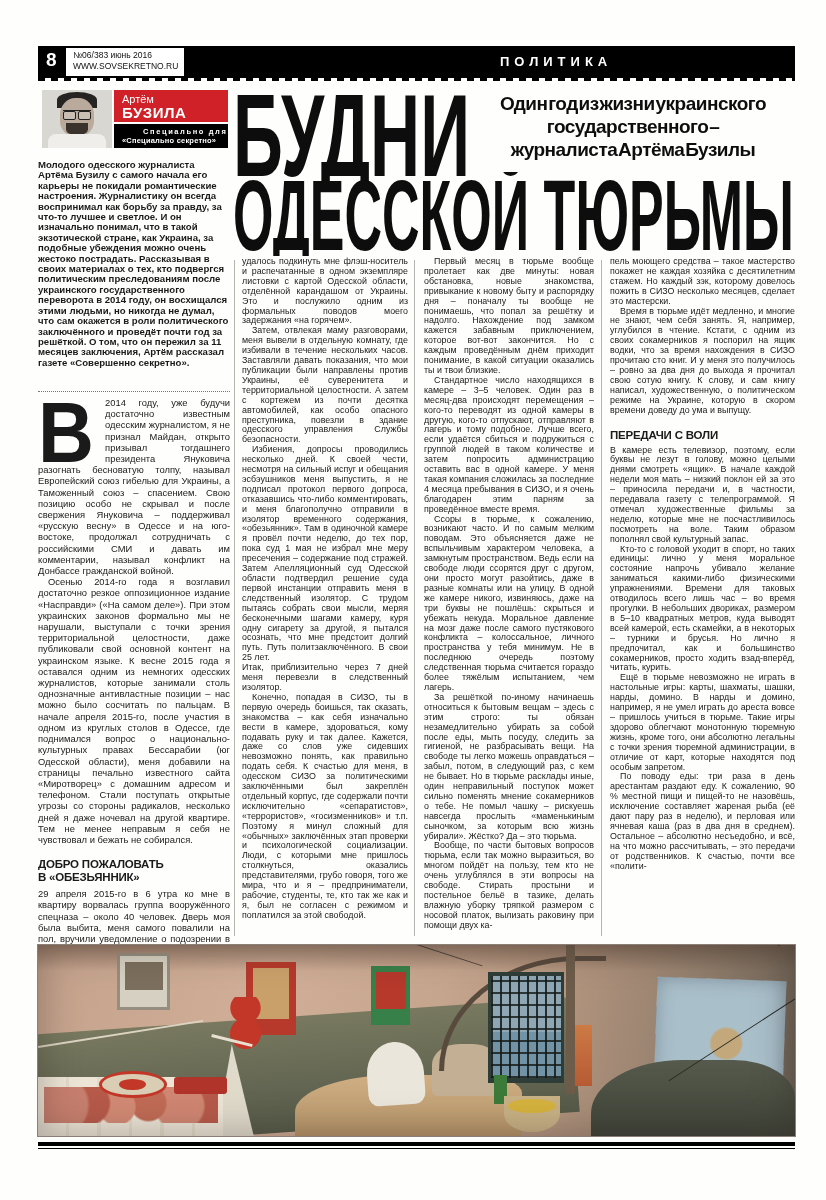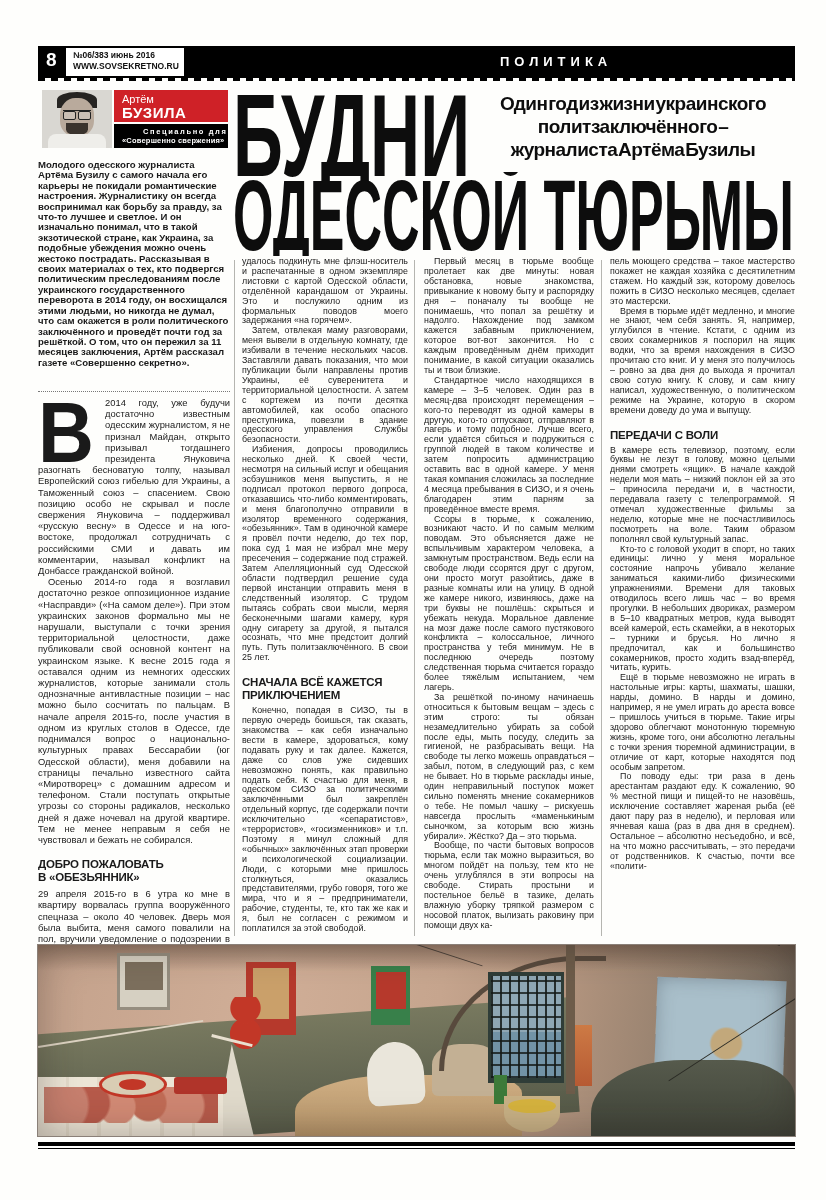--- a/index.html
+++ b/index.html
@@ -6,21 +6,21 @@
   .page{position:relative;width:826px;height:1200px;background:#fefefc;margin:0 auto;
         font-family:"Liberation Sans",sans-serif;color:#1a1a1a;overflow:hidden;}
 
   
   .masthead{position:absolute;left:38px;top:46px;width:757px;height:32px;background:#000;}
   .masthead:after{content:"";position:absolute;left:0;right:0;bottom:-3px;height:3px;
      background:repeating-linear-gradient(90deg,#000 0 7px,transparent 7px 13px);}
   .pagenum{position:absolute;left:8px;top:3px;color:#fff;font-size:19px;font-weight:bold;}
   .issuebox{position:absolute;left:28px;top:2px;width:118px;height:28px;background:#fff;
      padding:2px 5px 0 7px;box-sizing:border-box;}
-  .issue-line{font-size:8.5px;font-weight:bold;color:#111;line-height:11px;white-space:nowrap;}
+  .issue-line{font-size:8.5px;font-weight:normal;color:#111;line-height:11px;white-space:nowrap;}
   .logo{position:absolute;left:200px;top:2px;height:28px;display:flex;align-items:center;gap:4px;}
   .logo-word{color:#fff;font-size:22px;font-weight:900;letter-spacing:-1px;
      transform:scaleX(.82);transform-origin:left center;white-space:nowrap;}
   .logo-word.right{transform-origin:left center;}
   .emblem{width:24px;height:24px;flex:0 0 auto;}
   .section-name{position:absolute;left:462px;top:8px;color:#fff;font-size:13px;font-weight:bold;
      letter-spacing:5px;}
 
   
   .author-photo{position:absolute;left:42px;top:90px;width:70px;height:58px;background:#d9d7d2;overflow:hidden;}
@@ -150,51 +150,50 @@
     <div class="ap-glasses"></div>
     <div class="ap-beard"></div>
     <div class="ap-shirt"></div>
   </div>
   <div class="author-namebox">
     <div class="author-first">Артём</div>
     <div class="author-last">БУЗИЛА</div>
   </div>
   <div class="author-tagbox">
     <div class="tag1">Специально для</div>
-    <div class="tag2">«Совершенно свержения»</div>
+    <div class="tag2">«Специально секретно»</div>
   </div>
 
   <svg class="hl-svg" style="left:233px;top:88px;" width="240" height="94" viewBox="0 0 240 94">
     <text x="0" y="88" font-size="116" textLength="237" lengthAdjust="spacingAndGlyphs">БУДНИ</text>
   </svg>
   <svg class="hl-svg" style="left:233px;top:172px;" width="564" height="84" viewBox="0 0 564 84">
     <text x="0" y="78" font-size="100" textLength="561" lengthAdjust="spacingAndGlyphs">ОДЕССКОЙ ТЮРЬМЫ</text>
   </svg>
   <div class="subhead">
     <div>Один год из жизни украинского</div>
-    <div>политзаключённого –</div>
+    <div>государственного –</div>
     <div>журналиста Артёма Бузилы</div>
   </div>
 
   <div class="lede">Молодого одесского журналиста Артёма Бузилу с самого начала его карьеры не покидали романтические настроения. Журналистику он всегда воспринимал как борьбу за правду, за что-то лучшее и светлое. И он изначально понимал, что в такой экзотической стране, как Украина, за подобные убеждения можно очень жестоко пострадать. Рассказывая в своих материалах о тех, кто подвергся политическим преследованиям после украинского государственного переворота в 2014 году, он восхищался этими людьми, но никогда не думал, что сам окажется в роли политического заключённого и проведёт почти год за решёткой. О том, что он пережил за 11 месяцев заключения, Артём рассказал газете «Совершенно секретно».</div>
   <div class="dotted-rule"></div>
   <div class="col1art">
       <p class="body-p cont"><span class="dropcap">В</span> 2014 году, уже будучи достаточно известным одесским журналистом, я не признал Майдан, открыто призывал тогдашнего президента Януковича разогнать бесноватую толпу, называл Европейский союз гибелью для Украины, а Таможенный союз – спасением. Свою позицию особо не скрывал и после свержения Януковича – поддерживал «русскую весну» в Одессе и на юго-востоке, продолжал сотрудничать с российскими СМИ и давать им комментарии, называл конфликт на Донбассе гражданской войной.</p>
       <p class="body-p">Осенью 2014-го года я возглавил достаточно резкое оппозиционное издание «Насправди» («На самом деле»). При этом украинских законов формально мы не нарушали, выступали с точки зрения территориальной целостности, даже публиковали свой основной контент на украинском языке. К весне 2015 года я оставался одним из немногих одесских журналистов, которые занимали столь однозначные антивластные позиции – нас можно было сосчитать по пальцам. В начале апреля 2015-го, после участия в одном из круглых столов в Одессе, где поднимался вопрос о национально-культурных правах Бессарабии (юг Одесской области), меня добавили на страницы печально известного сайта «Миротворец» с домашним адресом и телефоном. Стали поступать открытые угрозы со стороны радикалов, несколько дней я даже ночевал на другой квартире. Тем не менее неправым я себя не чувствовал и бежать не собирался.</p>
       <h3 class="sec-h">ДОБРО ПОЖАЛОВАТЬ
 В «ОБЕЗЬЯННИК»</h3>
       <p class="body-p cont">29 апреля 2015-го в 6 утра ко мне в квартиру ворвалась группа вооружённого спецназа – около 40 человек. Дверь моя была выбита, меня самого повалили на пол, вручили уведомление о подозрении в сепаратизме (статья 110 Уголовного кодекса Украины) – и начали обыск. В течение 9 часов представителям спецслужб</p>
     </div>
 
   <div class="colbox col2">
       <p class="body-p cont">удалось подкинуть мне флэш-носитель и распечатанные в одном экземпляре листовки с картой Одесской области, отделённой карандашом от Украины. Это и послужило одним из формальных поводов моего задержания «на горячем».</p>
       <p class="body-p">Затем, отвлекая маму разговорами, меня вывели в отдельную комнату, где избивали в течение нескольких часов. Заставляли давать показания, что мои публикации были направлены против Украины, её суверенитета и территориальной целостности. А затем с кортежем из почти десятка автомобилей, как особо опасного преступника, повезли в здание одесского управления Службы безопасности.</p>
       <p class="body-p">Избиения, допросы проводились несколько дней. К своей чести, несмотря на сильный испуг и обещания эсбэушников меня выпустить, я не подписал протокол первого допроса, отказавшись что-либо комментировать, и меня благополучно отправили в изолятор временного содержания, «обезьянник». Там в одиночной камере я провёл почти неделю, до тех пор, пока суд 1 мая не избрал мне меру пресечения – содержание под стражей. Затем Апелляционный суд Одесской области подтвердил решение суда первой инстанции отправить меня в следственный изолятор. С трудом пытаясь собрать свои мысли, меряя бесконечными шагами камеру, куря одну сигарету за другой, я пытался осознать, что мне предстоит долгий путь. Путь политзаключённого. В свои 25 лет.</p>
-      <h3 class="sec-h">СНАЧАЛА ВСЁ КАЖЕТСЯ
-ПРИКЛЮЧЕНИЕМ</h3>
+      <p class="body-p cont">Итак, приблизительно через 7 дней меня перевезли в следственный изолятор.</p>
       <p class="body-p">Конечно, попадая в СИЗО, ты в первую очередь боишься, так сказать, знакомства – как себя изначально вести в камере, здороваться, кому подавать руку и так далее. Кажется, даже со слов уже сидевших невозможно понять, как правильно подать себя. К счастью для меня, в одесском СИЗО за политическими заключёнными был закреплён отдельный корпус, где содержали почти исключительно «сепаратистов», «террористов», «госизменников» и т.п. Поэтому я минул сложный для «обычных» заключённых этап проверки и психологической социализации. Люди, с которыми мне пришлось столкнуться, оказались представителями, грубо говоря, того же мира, что и я – предприниматели, рабочие, студенты, те, кто так же как и я, был не согласен с режимом и поплатился за этой свободой.</p>
     </div>
   <div class="colbox col3">
       <p class="body-p">Первый месяц в тюрьме вообще пролетает как две минуты: новая обстановка, новые знакомства, привыкание к новому быту и распорядку дня – поначалу ты вообще не понимаешь, что попал за решётку и надолго. Нахождение под замком кажется забавным приключением, которое вот-вот закончится. Но с каждым проведённым днём приходит понимание, в какой ситуации оказались ты и твои близкие.</p>
       <p class="body-p">Стандартное число находящихся в камере – 3–5 человек. Один раз в месяц-два происходят перемещения – кого-то переводят из одной камеры в другую, кого-то отпускают, отправляют в лагерь и тому подобное. Лучше всего, если удаётся сбиться и подружиться с группой людей в таком количестве и затем попросить администрацию оставить вас в одной камере. У меня такая компания сложилась за последние 4 месяца пребывания в СИЗО, и я очень благодарен этим парням за проведённое вместе время.</p>
       <p class="body-p">Ссоры в тюрьме, к сожалению, возникают часто. И по самым мелким поводам. Это объясняется даже не вспыльчивым характером человека, а замкнутым пространством. Ведь если на свободе люди ссорятся друг с другом, они просто могут разойтись, даже в разные комнаты или на улицу. В одной же камере никого, извиняюсь, даже на три буквы не пошлёшь: скрыться и убежать некуда. Моральное давление на мозг даже после самого пустякового конфликта – колоссальное, личного пространства у тебя минимум. Не в последнюю очередь поэтому следственная тюрьма считается гораздо более тяжёлым испытанием, чем лагерь.</p>
       <p class="body-p">За решёткой по-иному начинаешь относиться к бытовым вещам – здесь с этим строго: ты обязан незамедлительно убирать за собой после еды, мыть посуду, следить за гигиеной, не разбрасывать вещи. На свободе ты легко можешь оправдаться – забыл, потом, в следующий раз, с кем не бывает. Но в тюрьме расклады иные, один неправильный поступок может сильно поменять мнение сокамерников о тебе. Не помыл чашку – рискуешь навсегда прослыть «маменькиным сыночком, за которым всю жизнь убирали». Жёстко? Да – это тюрьма.</p>
       <p class="body-p">Вообще, по части бытовых вопросов тюрьма, если так можно выразиться, во многом пойдёт на пользу, тем кто не очень углублялся в эти вопросы на свободе. Стирать простыни и постельное бельё в тазике, делать влажную уборку тряпкой размером с носовой платок, вылизать раковину при помощи двух ка-</p>
     </div>
   <div class="colbox col4">

